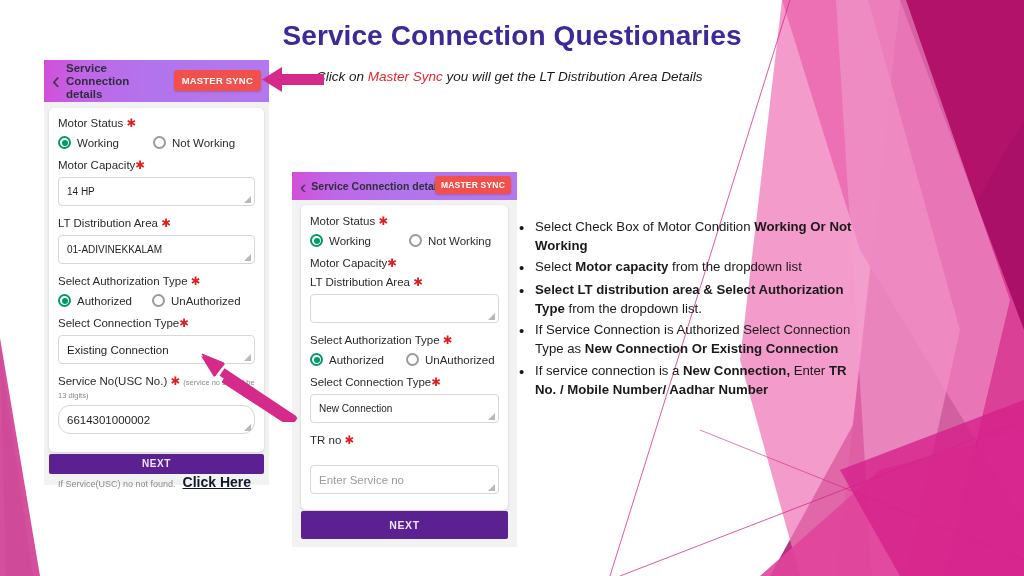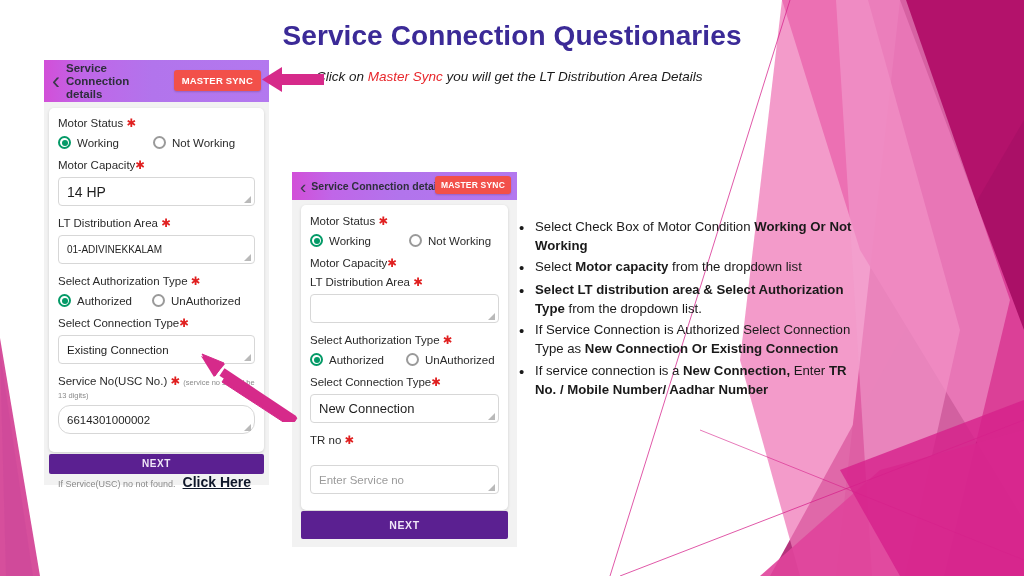--- a/index.html
+++ b/index.html
@@ -157,21 +157,21 @@
       <span class="radio on" style="width: 13px; height: 13px; margin-right: 6px; --d: 6px;"></span>
       <span class="radio-label" style="font-size:11.5px;margin-right:34px;">Working</span>
       <span class="radio off" style="width:13px;height:13px;margin-right:6px;"></span>
       <span class="radio-label" style="font-size:11.5px;">Not Working</span>
     </div>
 
     <div class="fld-label" style="font-size:11.5px;margin-bottom:5px;">
       <span>Motor Capacity</span><span class="req">✱</span>
     </div>
     <div class="select-box" style="height:29px;padding:0 8px;margin-bottom:10px;">
-      <span class="val" style="font-size:14px;">14 HP</span>
+      <span class="val" style="font-size:10px;">14 HP</span>
     </div>
 
     <div class="fld-label" style="font-size:11.5px;margin-bottom:5px;">
       <span>LT Distribution Area</span> <span class="req">✱</span>
     </div>
     <div class="select-box" style="height:29px;padding:0 8px;margin-bottom:10px;">
       <span class="val" style="font-size:10px;">01-ADIVINEKKALAM</span>
     </div>
 
     <div class="fld-label" style="font-size:11.5px;margin-bottom:6px;">
@@ -246,21 +246,21 @@
       <span class="radio on" style="width: 13px; height: 13px; margin-right: 6px; --d: 6px;"></span>
       <span class="radio-label" style="font-size:11.5px;margin-right:22px;">Authorized</span>
       <span class="radio off" style="width:13px;height:13px;margin-right:6px;"></span>
       <span class="radio-label" style="font-size:11.5px;">UnAuthorized</span>
     </div>
 
     <div class="fld-label" style="font-size:11.5px;margin-bottom:5px;">
       <span>Select Connection Type</span><span class="req">✱</span>
     </div>
     <div class="select-box" style="height:29px;padding:0 8px;margin-bottom:10px;">
-      <span class="val" style="font-size:13px;">New Connection</span>
+      <span class="val" style="font-size:10px;">New Connection</span>
     </div>
 
     <div class="fld-label" style="font-size:11.5px;margin-bottom:18px;">
       <span>TR no</span> <span class="req">✱</span>
     </div>
     <div class="select-box" style="height:29px;padding:0 8px;">
       <span class="ph" style="font-size:11.5px;">Enter Service no</span>
     </div>
   </div>
 

